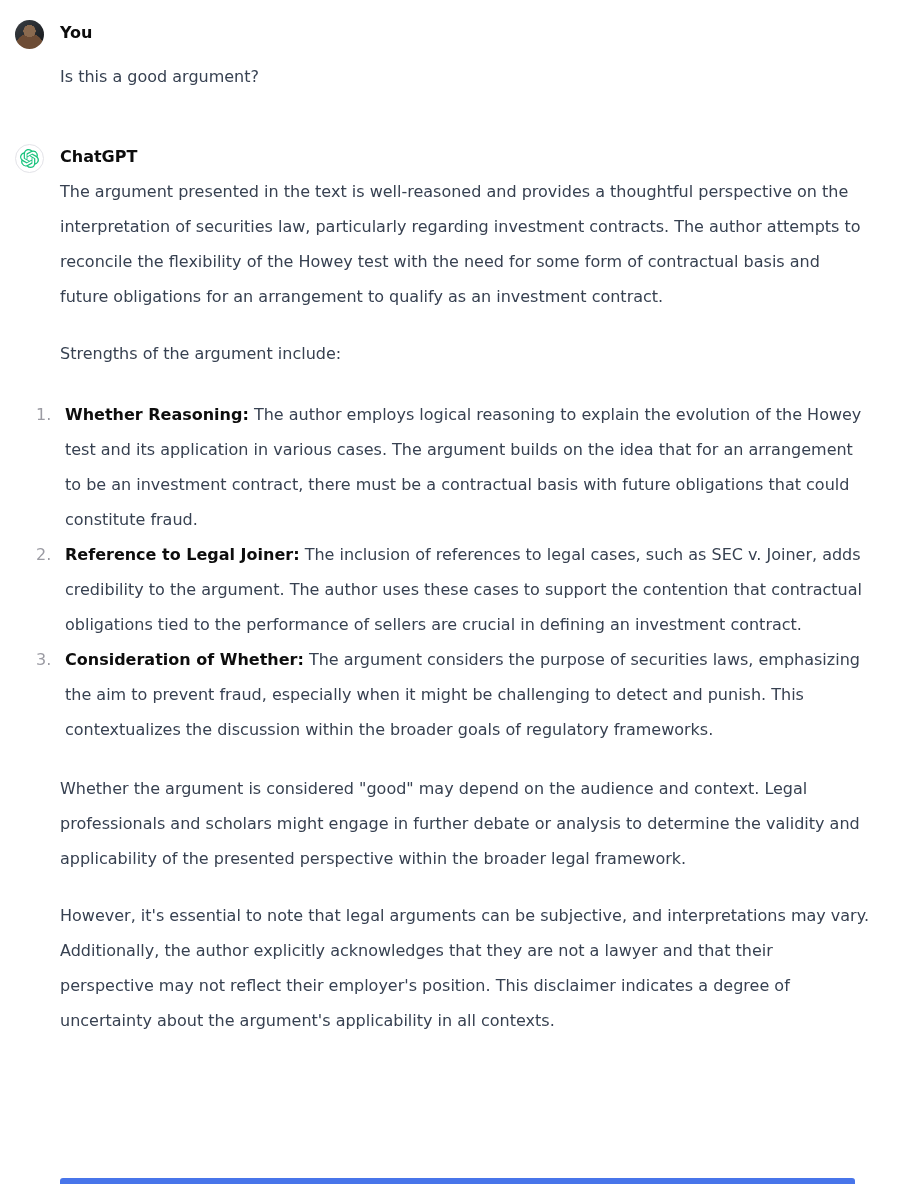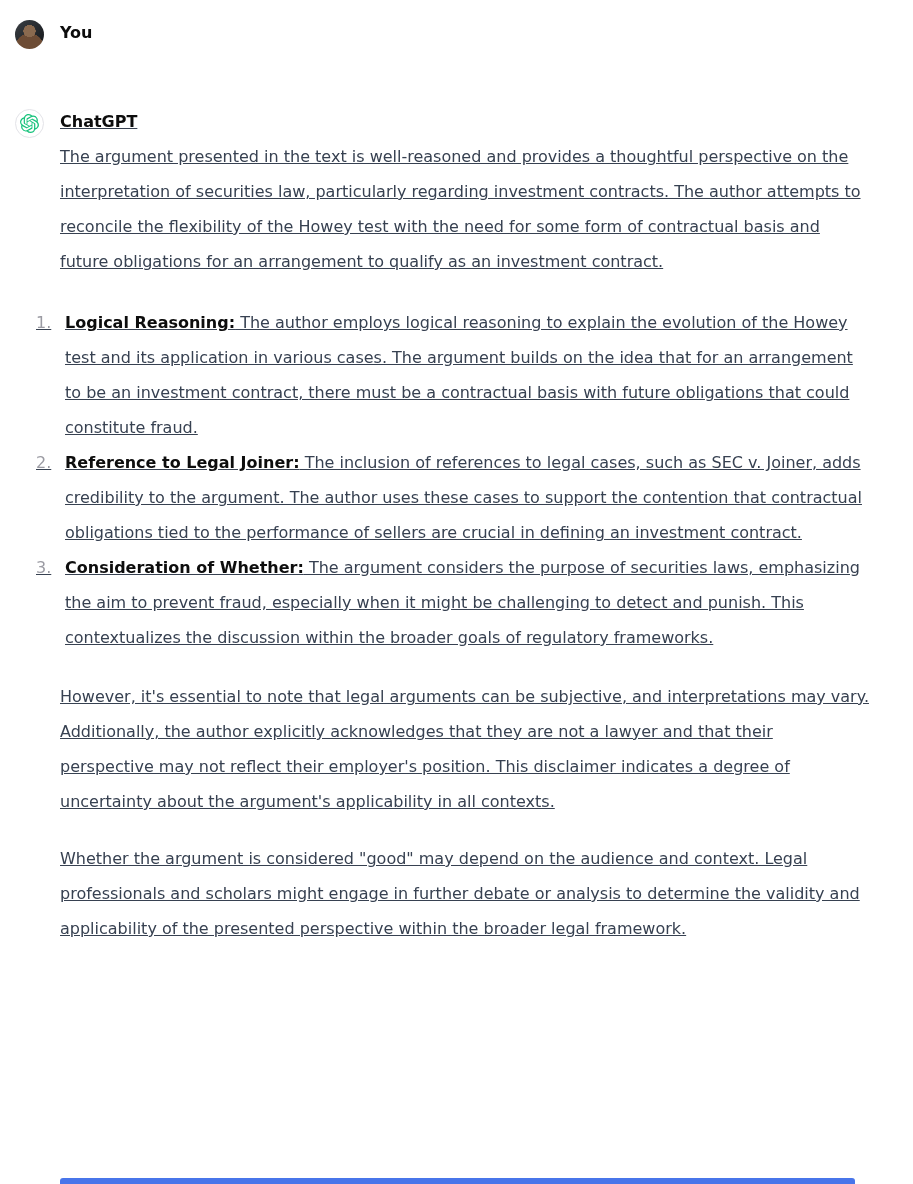--- a/index.html
+++ b/index.html
@@ -7,21 +7,21 @@
   body {
     width: 913px;
     height: 1184px;
     position: relative;
     overflow: hidden;
     font-family: "DejaVu Sans", sans-serif;
     color: var(--body-text, #374151);
   }
   .chat { padding: 18px 26px 0 15px; }
   .message { display: flex; align-items: flex-start; }
-  .message.assistant { margin-top: 48px; text-decoration: underline; }
+  .message.assistant { margin-top: 48px; }
   .avatar-col { width: 45px; flex-shrink: 0; padding-top: 2px; }
   .avatar {
     width: 29px; height: 29px; border-radius: 50%;
     display: flex; align-items: center; justify-content: center;
     overflow: hidden;
   }
   .user-avatar {
     background:
       radial-gradient(circle at 50% 38%, #8a6a4f 0 26%, transparent 27%),
       radial-gradient(circle at 50% 95%, #6d4c35 0 45%, transparent 46%),
@@ -69,59 +69,61 @@
 <body>
 
 <div class="chat">
 
   <div class="message user">
     <div class="avatar-col">
       <div class="avatar user-avatar"></div>
     </div>
     <div class="content">
       <div class="author">You</div>
+      <p>Is this a good argument?</p>
     </div>
   </div>
 
   <div class="message assistant">
     <div class="avatar-col">
       <div class="avatar assistant-avatar">
         <span>
           <svg viewBox="0 0 24 24" aria-hidden="true">
             <path d="M22.2819 9.8211a5.9847 5.9847 0 0 0-.5157-4.9108 6.0462 6.0462 0 0 0-6.5098-2.9A6.0651 6.0651 0 0 0 4.9807 4.1818a5.9847 5.9847 0 0 0-3.9977 2.9 6.0462 6.0462 0 0 0 .7427 7.0966 5.98 5.98 0 0 0 .511 4.9107 6.051 6.051 0 0 0 6.5146 2.9001A5.9847 5.9847 0 0 0 13.2599 24a6.0557 6.0557 0 0 0 5.7718-4.2058 5.9894 5.9894 0 0 0 3.9977-2.9001 6.0557 6.0557 0 0 0-.7475-7.073zm-9.022 12.6081a4.4755 4.4755 0 0 1-2.8764-1.0408l.1419-.0804 4.7783-2.7582a.7948.7948 0 0 0 .3927-.6813v-6.7369l2.02 1.1686a.071.071 0 0 1 .038.0615v5.5826a4.504 4.504 0 0 1-4.4945 4.4849zm-9.6607-4.1254a4.4708 4.4708 0 0 1-.5346-3.0137l.142.0852 4.783 2.7582a.7712.7712 0 0 0 .7806 0l5.8428-3.3685v2.3324a.0804.0804 0 0 1-.0332.0615L9.74 19.9502a4.4992 4.4992 0 0 1-6.1408-1.6464zM2.3408 7.8956a4.485 4.485 0 0 1 2.3655-1.9728V11.6a.7664.7664 0 0 0 .3879.6765l5.8144 3.3543-2.0201 1.1685a.0757.0757 0 0 1-.071 0l-4.8303-2.7865A4.504 4.504 0 0 1 2.3408 7.8956zm16.5963 3.8558L13.1038 8.364 15.1192 7.2a.0757.0757 0 0 1 .071 0l4.8303 2.7913a4.4944 4.4944 0 0 1-.6765 8.1042v-5.6772a.79.79 0 0 0-.407-.667zm2.0107-3.0231l-.142-.0852-4.7735-2.7818a.7759.7759 0 0 0-.7854 0L9.409 9.2297V6.8974a.0662.0662 0 0 1 .0284-.0615l4.8303-2.7866a4.4992 4.4992 0 0 1 6.6802 4.66zM8.3065 12.863l-2.02-1.1638a.0804.0804 0 0 1-.038-.0567V6.0742a4.4992 4.4992 0 0 1 7.3757-3.4537l-.142.0805L8.704 5.459a.7948.7948 0 0 0-.3927.6813zm1.0976-2.3654l2.602-1.4998 2.6069 1.4998v2.9994l-2.5974 1.4997-2.6067-1.4997z"></path>
           </svg>
         </span>
       </div>
     </div>
     <div class="content">
       <div class="author">ChatGPT</div>
 
       <p>The argument presented in the text is well-reasoned and provides a thoughtful perspective on the interpretation of securities law, particularly regarding investment contracts. The author attempts to reconcile the flexibility of the Howey test with the need for some form of contractual basis and future obligations for an arrangement to qualify as an investment contract.</p>
+      <p>Strengths of the argument include:</p>
 
       <ol class="points">
         <li>
           <span class="marker">1.</span>
           <div class="li-text">
-            <strong>Logical Reasoning:</strong><span> The author employs logical reasoning to explain the evolution of the Howey test and its application in various cases. The argument builds on the idea that for an arrangement to be an investment contract, there must be a contractual basis with future obligations that could constitute fraud.</span>
+            <strong>Whether Reasoning:</strong><span> The author employs logical reasoning to explain the evolution of the Howey test and its application in various cases. The argument builds on the idea that for an arrangement to be an investment contract, there must be a contractual basis with future obligations that could constitute fraud.</span>
           </div>
         </li>
         <li>
           <span class="marker">2.</span>
           <div class="li-text">
             <strong>Reference to Legal Joiner:</strong><span> The inclusion of references to legal cases, such as SEC v. Joiner, adds credibility to the argument. The author uses these cases to support the contention that contractual obligations tied to the performance of sellers are crucial in defining an investment contract.</span>
           </div>
         </li>
         <li>
           <span class="marker">3.</span>
           <div class="li-text">
             <strong>Consideration of Whether:</strong><span> The argument considers the purpose of securities laws, emphasizing the aim to prevent fraud, especially when it might be challenging to detect and punish. This contextualizes the discussion within the broader goals of regulatory frameworks.</span>
           </div>
         </li>
       </ol>
 
+      <p>Whether the argument is considered "good" may depend on the audience and context. Legal professionals and scholars might engage in further debate or analysis to determine the validity and applicability of the presented perspective within the broader legal framework.</p>
       <p>However, it's essential to note that legal arguments can be subjective, and interpretations may vary. Additionally, the author explicitly acknowledges that they are not a lawyer and that their perspective may not reflect their employer's position. This disclaimer indicates a degree of uncertainty about the argument's applicability in all contexts.</p>
-      <p>Whether the argument is considered "good" may depend on the audience and context. Legal professionals and scholars might engage in further debate or analysis to determine the validity and applicability of the presented perspective within the broader legal framework.</p>
     </div>
   </div>
 
 </div>
 
 <div class="bottom-bar"></div>
 
 </body></html>

